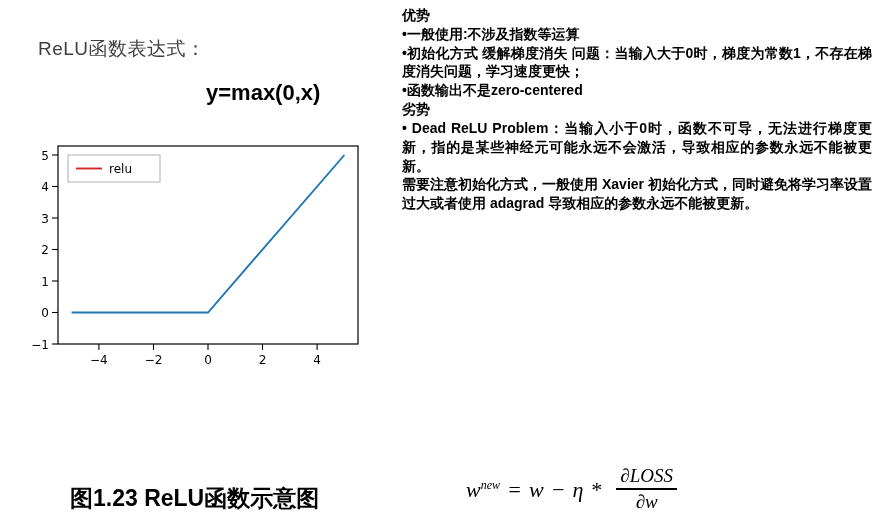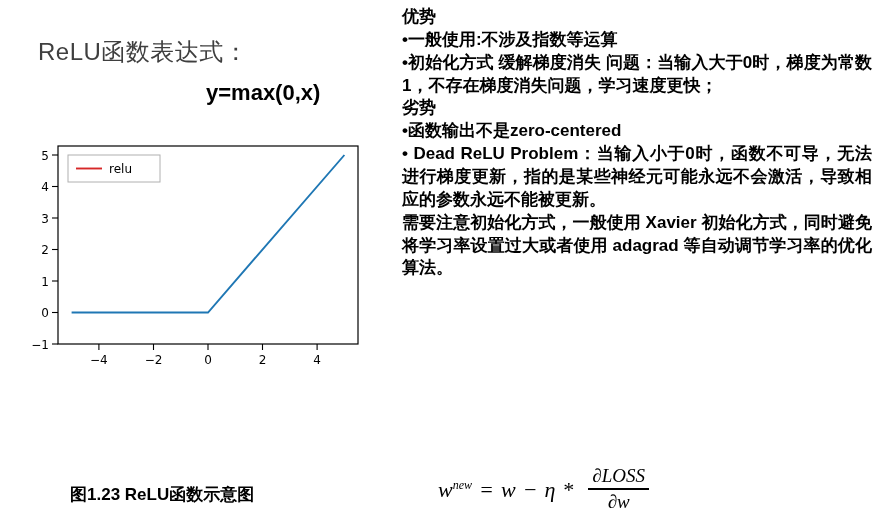--- a/index.html
+++ b/index.html
@@ -26,39 +26,39 @@
     position: absolute;
     left: 0;
     top: 0;
     width: 390px;
     height: 529px;
   }
   .left-title {
     position: absolute;
     left: 38px;
     top: 36px;
-    font-size: 24px;
+    font-size: 19px;
     color: #3f3f3f;
     letter-spacing: 0.5px;
     white-space: nowrap;
   }
   .formula-label {
     position: absolute;
     left: 206px;
     top: 80px;
     font-size: 22px;
     font-weight: bold;
     color: #000;
     white-space: nowrap;
   }
   .figure-caption {
     position: absolute;
     left: 70px;
     top: 483px;
-    font-size: 17px;
+    font-size: 23px;
     font-weight: bold;
     color: #000;
     white-space: nowrap;
   }
 
   
   .plot-wrap {
     position: absolute;
     left: 24px;
     top: 138px;
@@ -75,21 +75,21 @@
     left: 396px;
     top: 0;
     width: 478px;
     height: 529px;
   }
   .text-block {
     position: absolute;
     left: 6px;
     top: 6px;
     width: 470px;
-    font-size: 17px;
+    font-size: 14px;
     line-height: 1.345;
     color: #000;
     font-weight: bold;
   }
   .text-block p {
     margin: 0;
     padding: 0;
     text-align: justify;
     text-justify: inter-ideograph;
   }
@@ -109,20 +109,21 @@
     color: #000;
   }
   .eq-row {
     display: flex;
     align-items: center;
     font-size: 22px;
   }
   .eq-w {
     position: relative;
     font-size: 22px;
+    margin-left: 28px;
   }
   .eq-sup {
     font-size: 12px;
     vertical-align: super;
     font-style: italic;
   }
   .eq-op {
     margin: 0 7px;
     font-style: italic;
   }
@@ -211,24 +212,24 @@
     </div>
 
     <div class="figure-caption">图1.23 ReLU函数示意图</div>
   </div>
 
   <div class="right-col">
     <div class="text-block">
       <p class="plain">优势</p>
       <p class="plain">•一般使用:不涉及指数等运算</p>
       <p class="plain">•初始化方式 缓解梯度消失 问题：当输入大于0时，梯度为常数1，不存在梯度消失问题，学习速度更快；</p>
+      <p class="plain">•函数输出不是zero-centered</p>
       <p class="plain">劣势</p>
-      <p class="plain">•函数输出不是zero-centered</p>
       <p class="plain">• Dead ReLU Problem：当输入小于0时，函数不可导，无法进行梯度更新，指的是某些神经元可能永远不会激活，导致相应的参数永远不能被更新。</p>
-      <p class="plain">需要注意初始化方式，一般使用 Xavier 初始化方式，同时避免将学习率设置过大或者使用 adagrad 等自动调节学习率的优化算法。</p>
+      <p class="plain">需要注意初始化方式，一般使用 Xavier 初始化方式，同时避免将学习率设置过大或者使用 adagrad 导致相应的参数永远不能被更新。</p>
     </div>
 
     <div class="equation">
       <div class="eq-row">
         <span class="eq-w">
           <span>w</span><span class="eq-sup">new</span>
         </span>
         <span class="eq-op">=</span>
         <span>w</span>
         <span class="eq-op">−</span>

